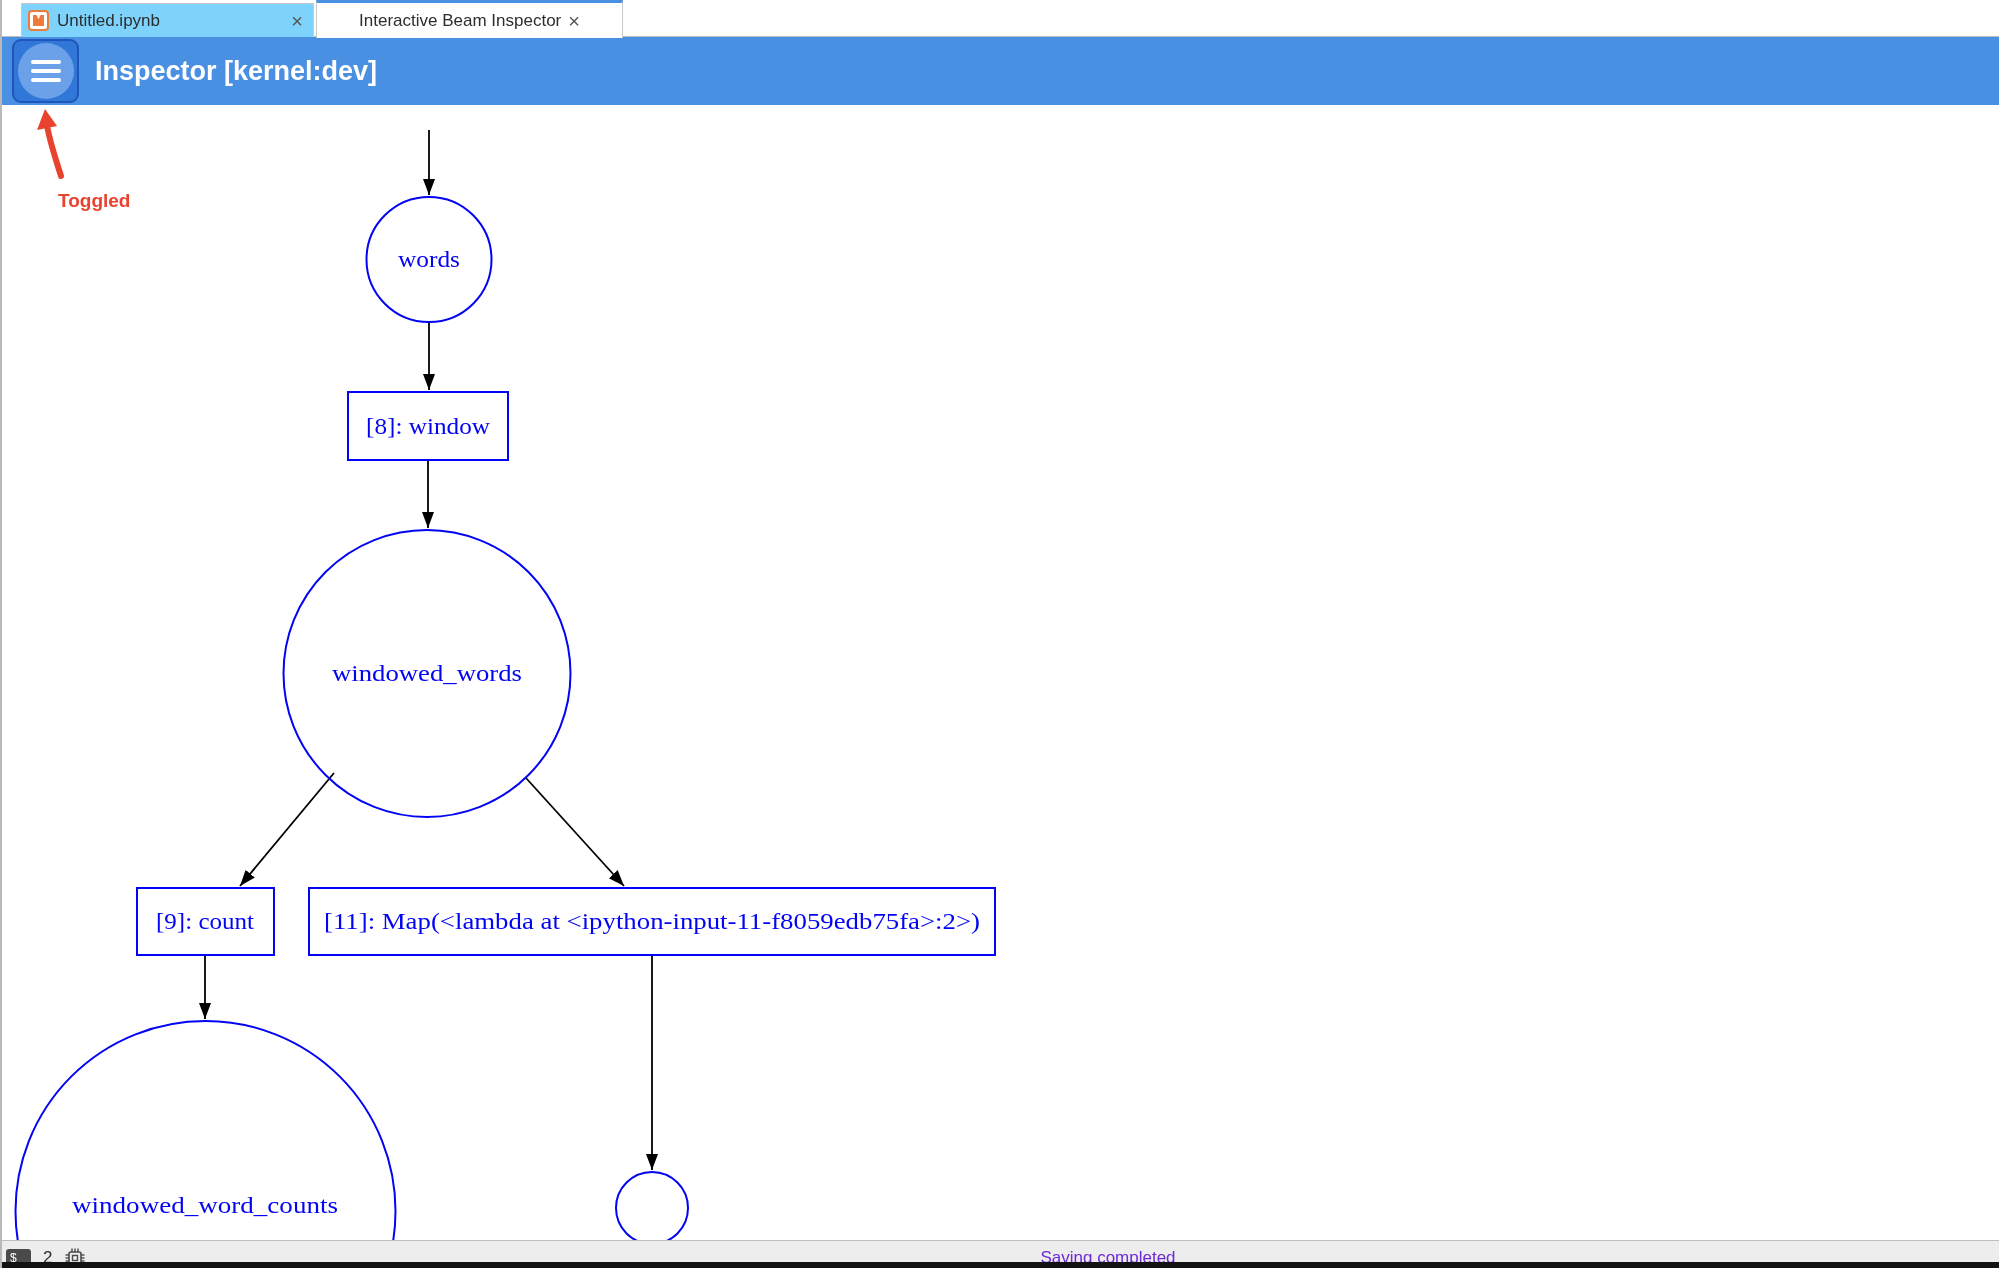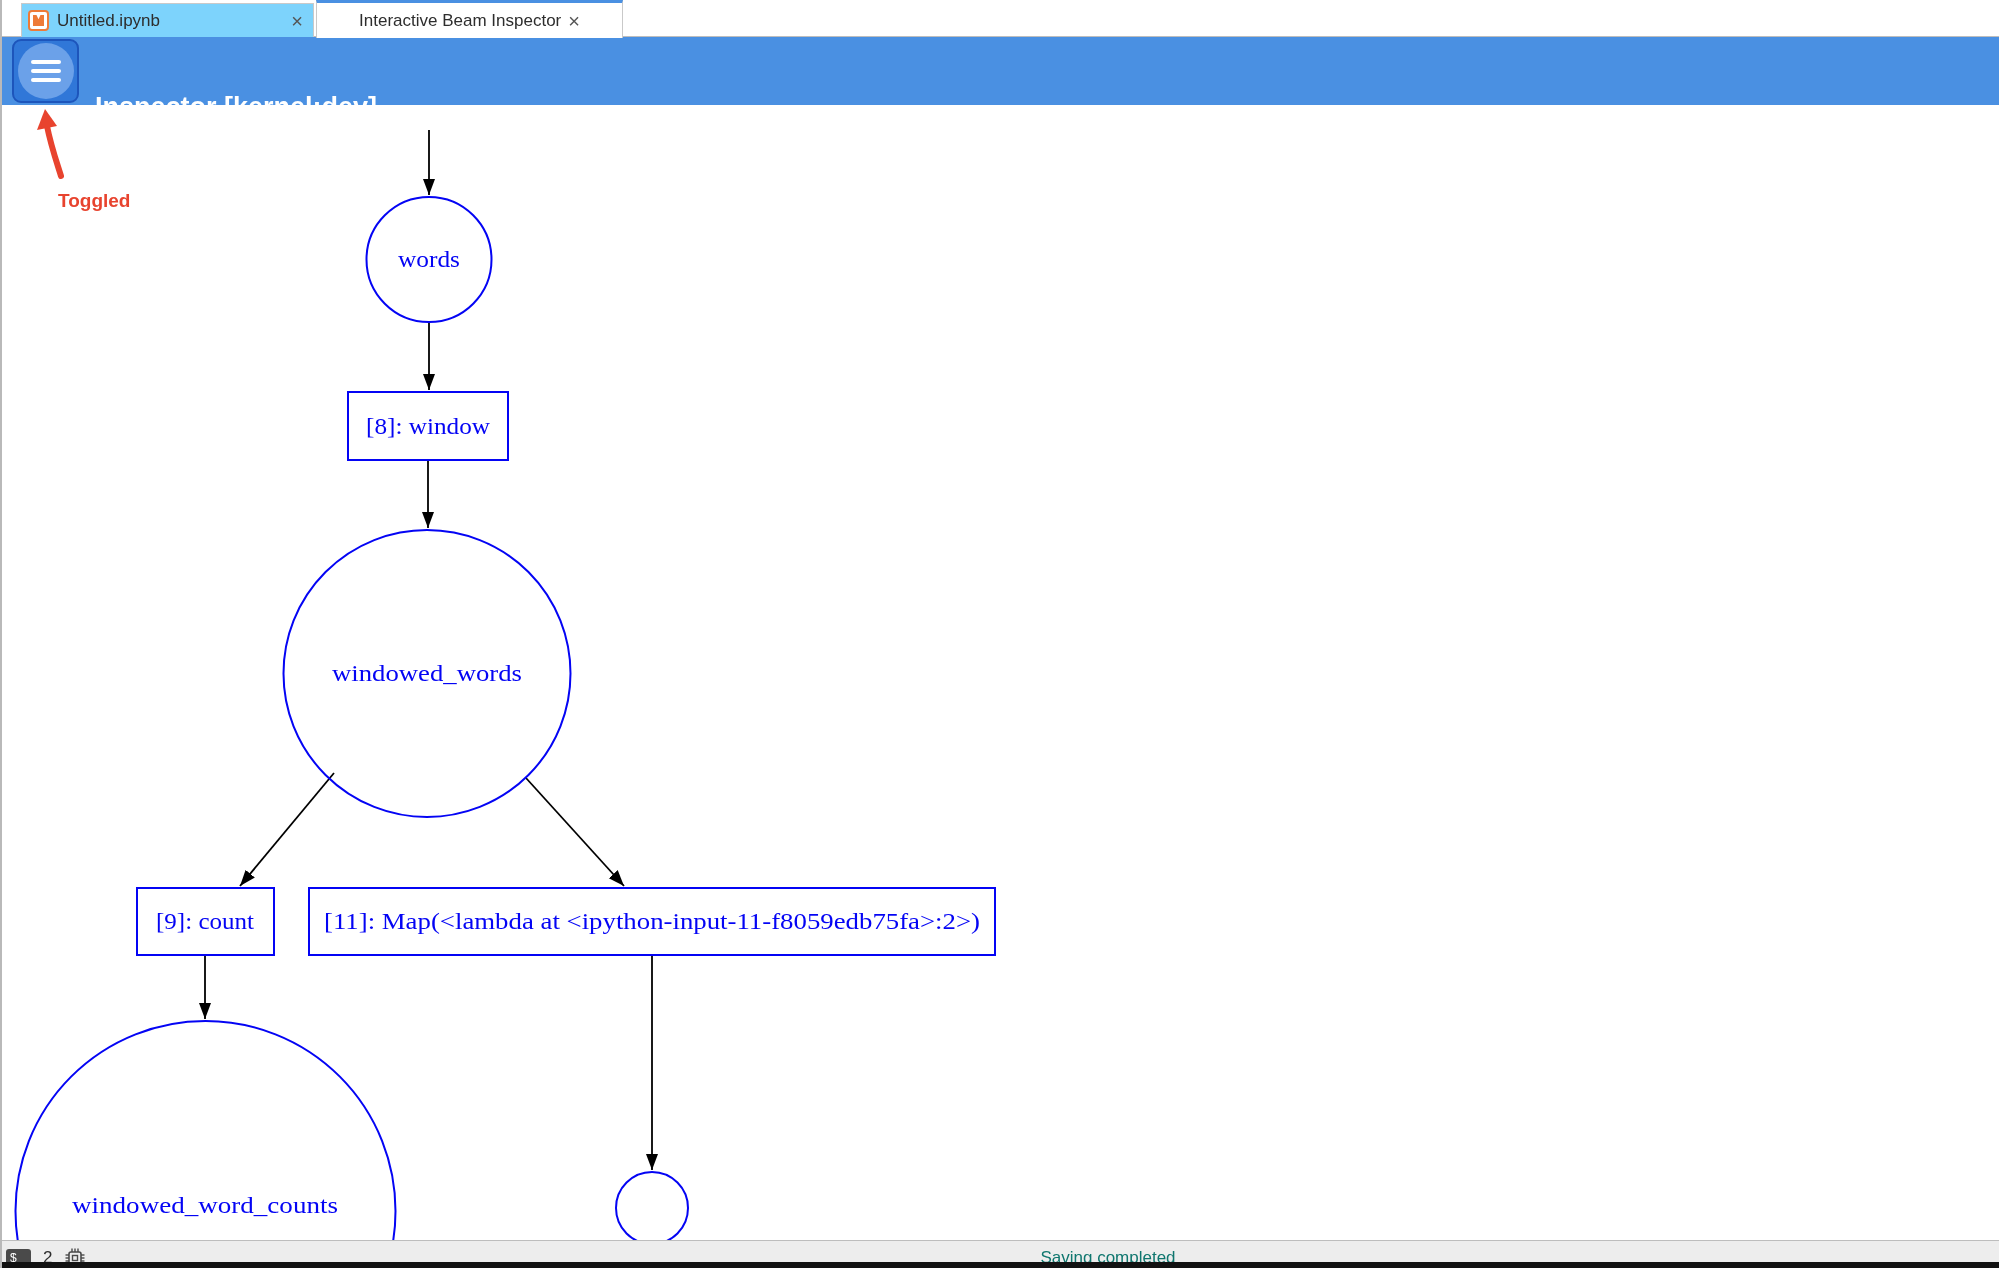--- a/index.html
+++ b/index.html
@@ -36,37 +36,37 @@
   
   .header { position:absolute; left:0; top:37px; width:1999px; height:68px; background:#4a90e2; z-index:4; }
   .menu-btn {
     position:absolute; left:12px; top:2px; width:67px; height:64px;
     background:#3077d8; border:2px solid #1d55bb; border-radius:9px;
     display:flex; align-items:center; justify-content:center; cursor:pointer;
   }
   .menu-circle { width:56px; height:56px; border-radius:50%; background:#6ba1e9; display:flex; align-items:center; justify-content:center; }
   .hamburger { width:30px; height:22px; display:flex; flex-direction:column; justify-content:space-between; }
   .hamburger span { display:block; height:4px; background:#ffffff; border-radius:2px; }
-  .header-title { position:absolute; left:95px; top:0; height:68px; display:flex; align-items:center; color:#ffffff; font-size:27px; font-weight:bold;margin-top:36px; }
+  .header-title { position:absolute; left:95px; top:0; height:68px; display:flex; align-items:center; color:#ffffff; font-size:27px; font-weight:bold; }
 
   
   .annot-arrow { position:absolute; left:30px; top:108px; z-index:8; pointer-events:none; }
   .annot-label { position:absolute; left:58px; top:182px; color:#e8432e; font-weight:bold; font-size:19px; z-index:8;margin-top:8px; }
 
   
   .canvas { position:absolute; left:0; top:105px; width:1999px; height:1135px; background:#ffffff;border-radius:19px; }
   .canvas svg { display:block; }
   .node-label { font-family:"Liberation Serif", serif; font-size:23px; fill:#0404f4; }
 
   
   .statusbar { position:absolute; left:0; top:1240px; width:1999px; height:28px; background:#ededed; border-top:1px solid #bdbdbd; }
   .sb-left { position:absolute; left:6px; top:6px; display:flex; align-items:center; gap:12px; }
   .term-icon { width:25px; height:19px; background:#4a4a4a; border-radius:3px; color:#fff; font-size:12px; display:flex; align-items:center; justify-content:flex-start; padding-left:4px; }
   .sb-count { font-size:17px; color:#2d2d2d; }
-  .sb-msg { position:absolute; left:1108px; top:7px; transform:translateX(-50%); font-size:17px; color:#0f766e; white-space:nowrap; }
+  .sb-msg { position:absolute; left:1108px; top:7px; transform:translateX(-50%); font-size:17px; color:#6d28d9; white-space:nowrap; }
   .bottom-strip { position:absolute; left:0; bottom:0; width:1999px; height:6px; background:#121212; z-index:25; }
 </style>
 </head>
 <body>
 
 <div class="win-left-border"></div>
 
 <div class="tabbar">
   <div class="tab tab-inactive">
     <span class="nb-icon"></span>

